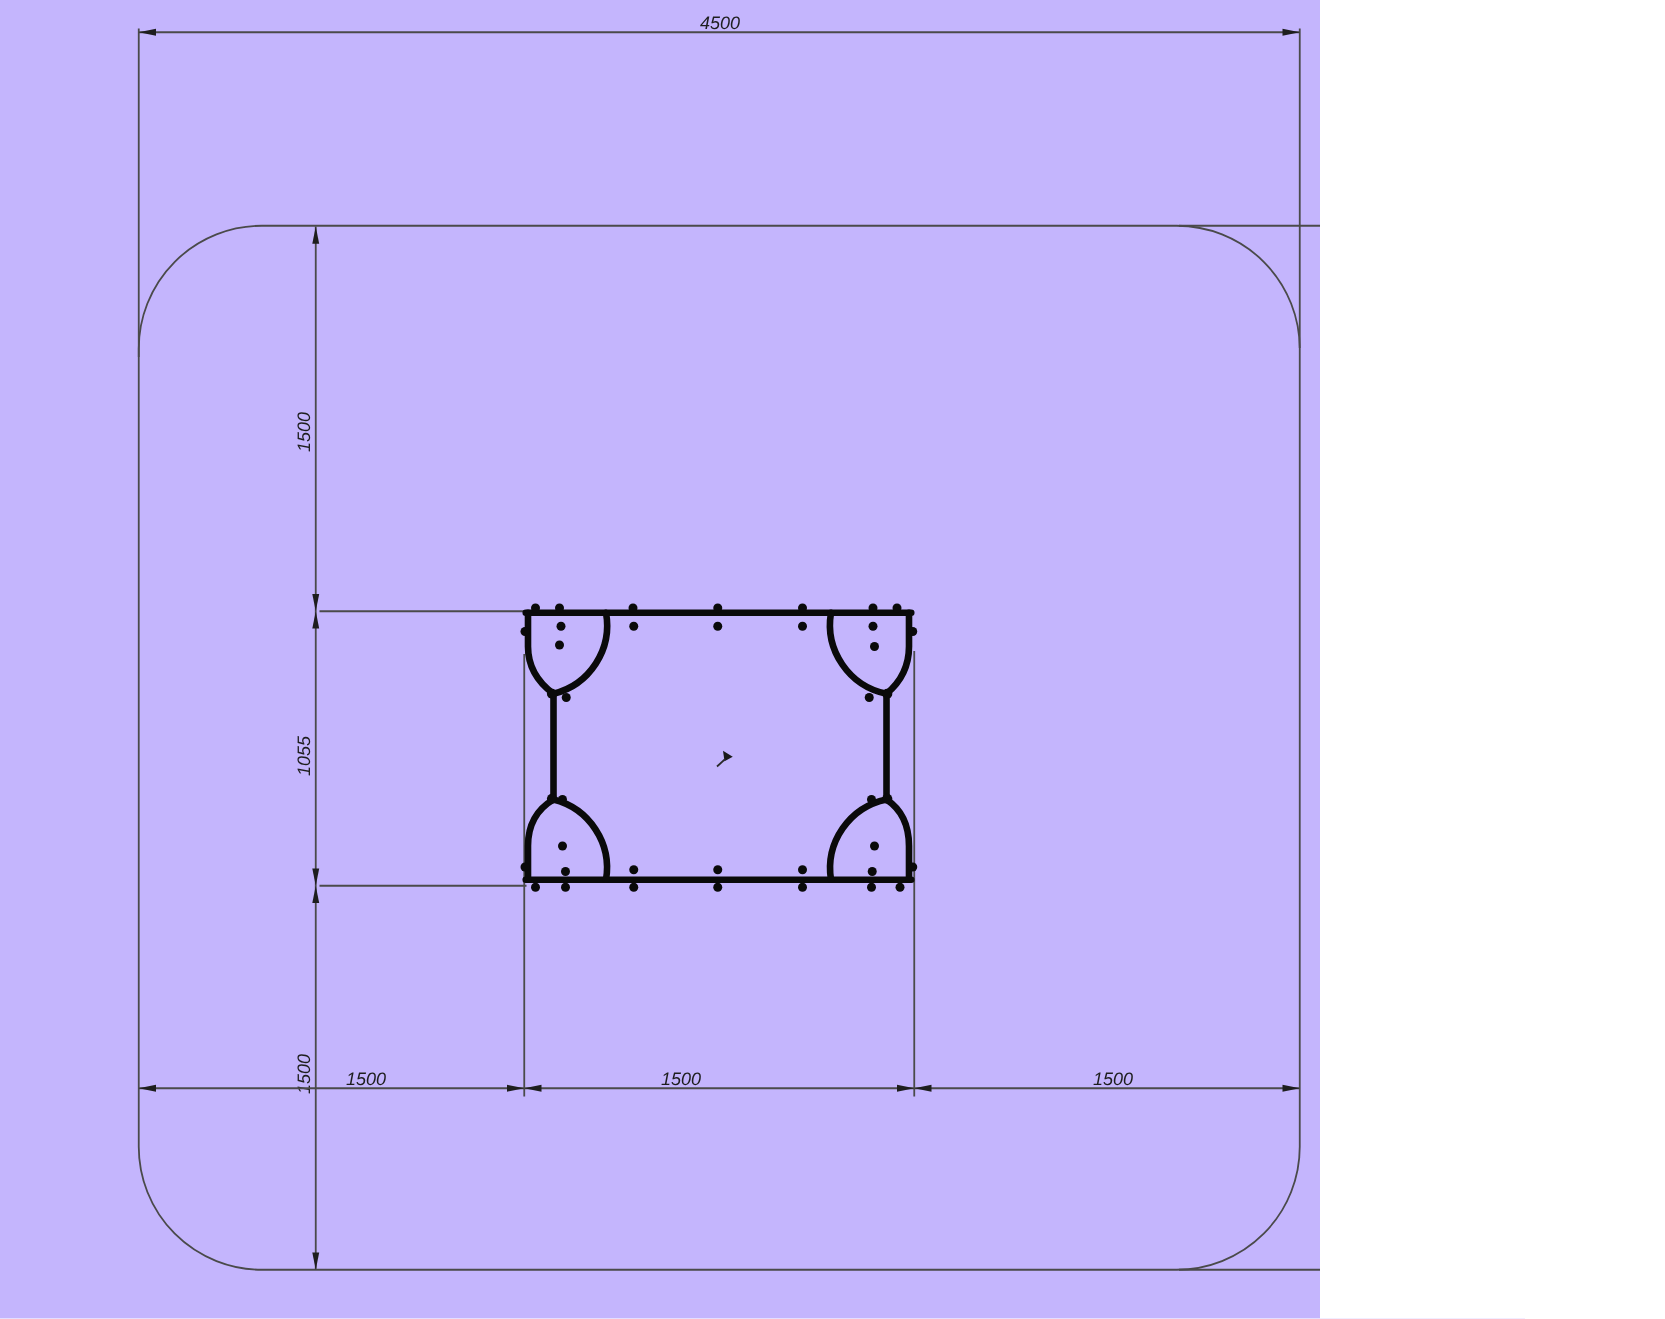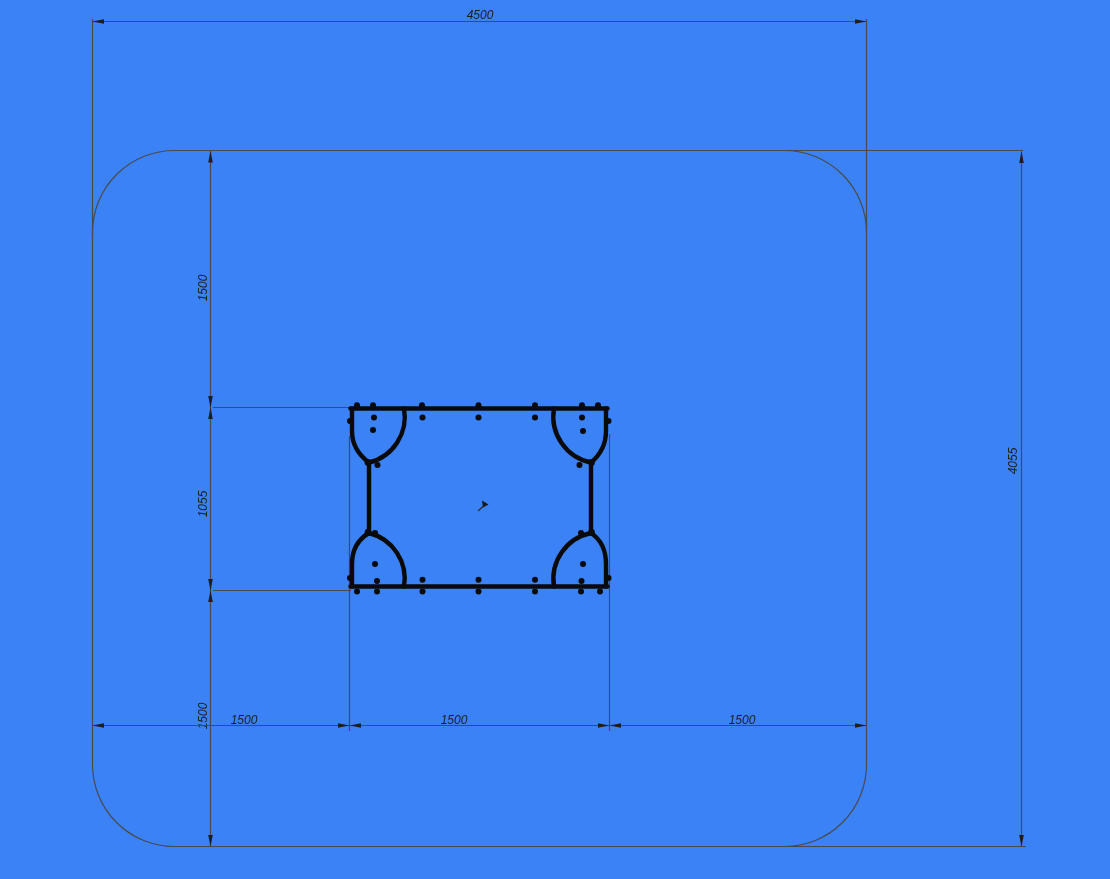--- a/index.html
+++ b/index.html
@@ -1,16 +1,16 @@
 <!DOCTYPE html>
 <html><head>
 <meta charset="utf-8">
 <style>
   html,body{margin:0;padding:0;background:#ffffff;}
-  .wrap{width:1110px;height:879px;position:relative;background:#3b82f6;overflow:hidden;}
+  .wrap{width:880px;height:879px;position:relative;background:#c4b5fd;overflow:hidden;}
   svg{position:absolute;left:0;top:0;}
   text{font-family:"Liberation Sans",sans-serif;font-style:italic;fill:#1e1e1e;}
 </style>
 </head>
 <body>
 <div class="wrap">
 <svg width="1110" height="879" viewBox="0 0 1110 879">
 
   <rect x="92.5" y="150.5" width="774" height="696" rx="82" ry="82" fill="none" stroke="#4a4a4a" stroke-width="1.2"></rect>
 

